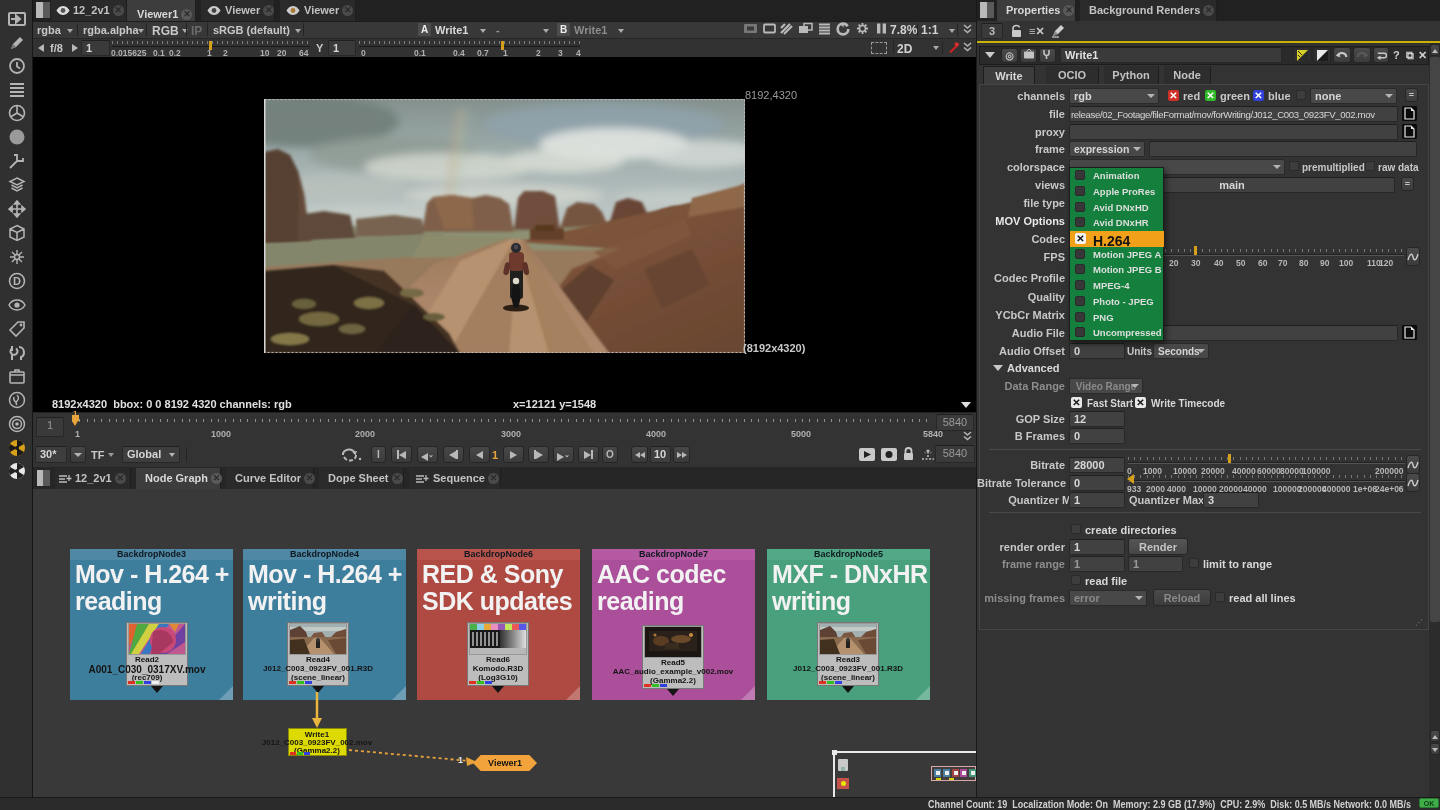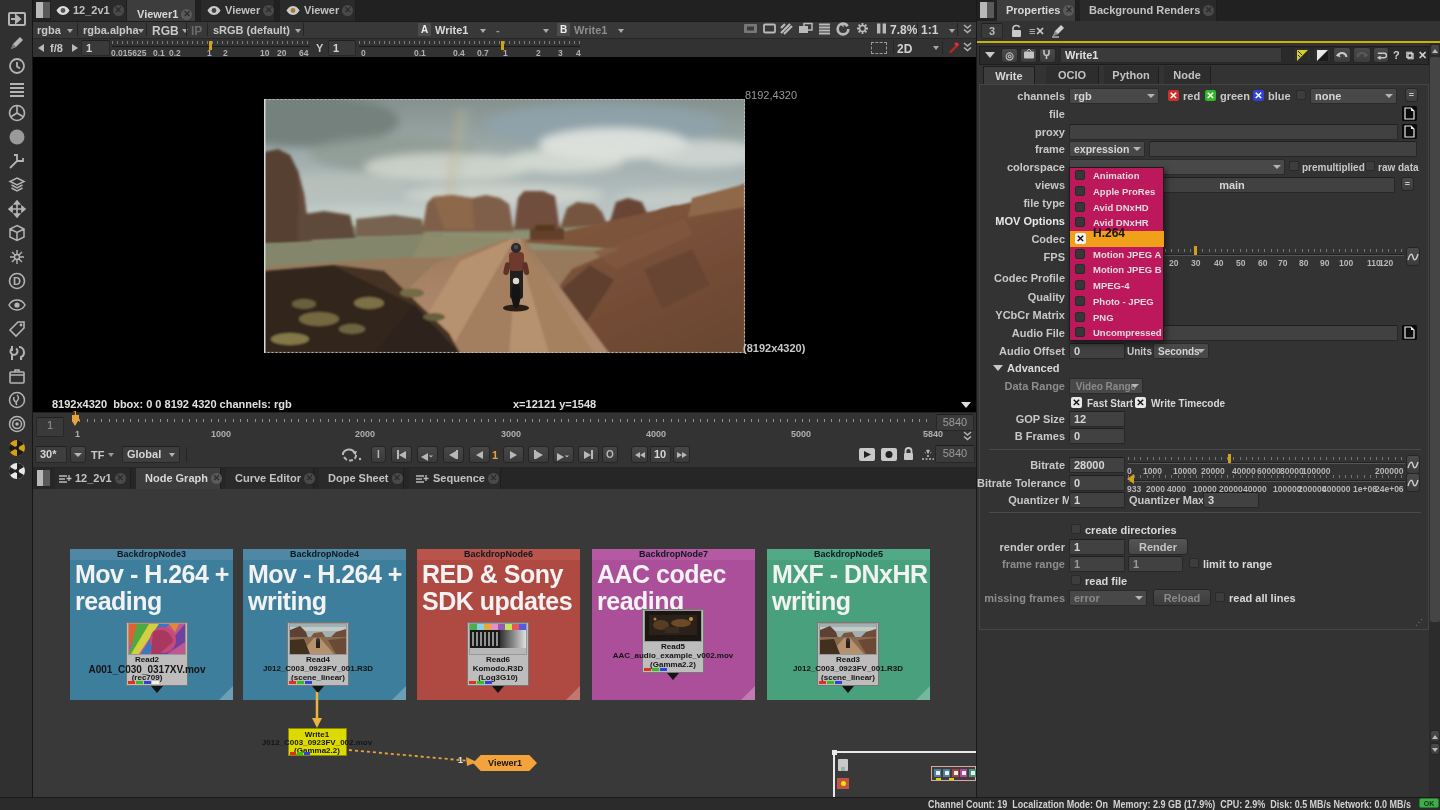--- a/index.html
+++ b/index.html
@@ -523,21 +523,21 @@
           <div class="abs" style="left:2px;top:59px;width:7px;height:3px;background:#e03020"></div>
           <div class="abs" style="left:10px;top:59px;width:7px;height:3px;background:#30c020"></div>
           <div class="abs" style="left:18px;top:59px;width:7px;height:3px;background:#3040e0"></div>
           <div class="abs" style="left:25px;top:64px;border-left:6px solid transparent;border-right:6px solid transparent;border-top:7px solid #141414"></div>
         </div>
       </div>
       <div class="abs" style="left:559px;top:82px;width:163px;height:151px;background:#ac4f9a">
         <div class="abs" style="left:0;top:0;width:100%;height:11px;background:#b459a2;color:#101820;font-size:9px;font-weight:bold;text-align:center;line-height:11px">BackdropNode7</div>
         <div class="abs" style="left:5px;top:12px;color:#f2f2f2;font-size:25px;font-weight:bold;line-height:1.07;letter-spacing:-0.5px">AAC codec<br>reading</div>
         <div class="abs" style="right:0;bottom:0;width:0;height:0;border-left:14px solid transparent;border-bottom:14px solid rgba(255,255,255,0.25)"></div>
-        <div class="abs" style="left:50px;top:60px;width:62px;height:64px">
+        <div class="abs" style="left:50px;top:76px;width:62px;height:64px">
           <div class="abs" style="left:0;top:0;width:62px;height:64px;background:#bdbdbd;border:1px solid #777"></div>
           <div class="abs" style="left:3px;top:2px;width:56px;height:30px;outline:1px solid #999"><svg width="56" height="30" viewBox="0 0 56 30">
               <rect width="56" height="30" fill="#1c1612"></rect>
               <rect x="4" y="4" width="48" height="20" fill="#2a211a"></rect>
               <ellipse cx="16" cy="14" rx="8" ry="5" fill="#5a3c22"></ellipse>
               <ellipse cx="36" cy="12" rx="10" ry="4" fill="#6a4a28"></ellipse>
               <circle cx="46" cy="8" r="2" fill="#c89040"></circle>
               <circle cx="10" cy="8" r="1.5" fill="#b08038"></circle>
               <rect x="20" y="16" width="14" height="6" fill="#3a2c1e"></rect>
             </svg></div>
@@ -689,20 +689,21 @@
       <div class="cbw" style="left:191px;top:90px;background:#d03028;color:#fff">✕</div>
       <div class="abs" style="left:206px;top:90px;color:#c8c8c8;font-size:11px;font-weight:bold;white-space:nowrap">red</div>
       <div class="cbw" style="left:228px;top:90px;background:#30b828;color:#fff">✕</div>
       <div class="abs" style="left:243px;top:90px;color:#c8c8c8;font-size:11px;font-weight:bold;white-space:nowrap">green</div>
       <div class="cbw" style="left:276px;top:90px;background:#3040d8;color:#fff">✕</div>
       <div class="abs" style="left:291px;top:90px;color:#c8c8c8;font-size:11px;font-weight:bold;white-space:nowrap">blue</div>
       <div class="cb" style="left:319px;top:90px"></div>
       <div class="dd" style="left:333px;top:88px;width:87px;">none<span class="ar"></span></div>
       <div class="btn" style="left:428px;top:88px;width:13px;height:14px;line-height:12px;font-size:9px">=</div>
       <div class="nlbl" style="left:0;top:108px;width:88px;color:#c8c8c8">file</div>
+      <div class="fld" style="left:92px;top:106px;width:329px;font-weight:normal;font-size:9.6px;padding:0 1px;letter-spacing:-0.35px">release/02_Footage/fileFormat/mov/forWriting/J012_C003_0923FV_002.mov</div>
       <svg class="abs" style="left:424px;top:105px" width="17" height="17" viewBox="0 0 17 17">
         <rect x="0.5" y="0.5" width="16" height="16" rx="2" fill="#0a0a0a" stroke="#333"></rect>
         <path d="M4 3 h6 l3 3 v8 h-9 z" fill="none" stroke="#e8e8e8" stroke-width="1.2"></path>
         <path d="M10 3 v3 h3" fill="#e8e8e8"></path>
       </svg>
       <div class="nlbl" style="left:0;top:126px;width:88px;color:#c8c8c8">proxy</div>
       <div class="fld" style="left:92px;top:124px;width:329px;"></div>
       <svg class="abs" style="left:424px;top:123px" width="17" height="17" viewBox="0 0 17 17">
         <rect x="0.5" y="0.5" width="16" height="16" rx="2" fill="#0a0a0a" stroke="#333"></rect>
         <path d="M4 3 h6 l3 3 v8 h-9 z" fill="none" stroke="#e8e8e8" stroke-width="1.2"></path>
@@ -824,32 +825,32 @@
       <div class="cb" style="left:212px;top:558px"></div>
       <div class="abs" style="left:226px;top:558px;color:#d8d8d8;font-size:11px;font-weight:bold;white-space:nowrap">limit to range</div>
       <div class="cb" style="left:94px;top:575px"></div>
       <div class="abs" style="left:108px;top:575px;color:#d8d8d8;font-size:11px;font-weight:bold;white-space:nowrap">read file</div>
       <div class="nlbl" style="left:0;top:592px;width:88px;color:#8d8d8d">missing frames</div>
       <div class="dd" style="left:92px;top:590px;width:78px;color:#8a8a8a;">error<span class="ar"></span></div>
       <div class="btn" style="left:176px;top:589px;width:58px;height:17px;line-height:16px;color:#8a8a8a">Reload</div>
       <div class="cb" style="left:238px;top:592px"></div>
       <div class="abs" style="left:252px;top:592px;color:#d8d8d8;font-size:11px;font-weight:bold;white-space:nowrap">read all lines</div>
       <div class="abs" style="left:438px;bottom:170px;color:#888;font-size:8px">⋰</div>
-      <div class="abs" style="left:92px;top:167px;width:95px;height:174px;background:#be185d;border:1px solid #1c1c1c;box-shadow:2px 3px 6px rgba(0,0,0,0.5)">
+      <div class="abs" style="left:92px;top:167px;width:95px;height:174px;background:#15803d;border:1px solid #1c1c1c;box-shadow:2px 3px 6px rgba(0,0,0,0.5)">
         <div class="cb" style="left:5px;top:2.0px;background:#373737"></div>
         <div class="abs" style="left:23px;top:2.0px;color:#dedede;font-size:9.5px;font-weight:bold;white-space:nowrap">Animation</div>
         <div class="cb" style="left:5px;top:17.7px;background:#373737"></div>
         <div class="abs" style="left:23px;top:17.7px;color:#dedede;font-size:9.5px;font-weight:bold;white-space:nowrap">Apple ProRes</div>
         <div class="cb" style="left:5px;top:33.5px;background:#373737"></div>
         <div class="abs" style="left:23px;top:33.5px;color:#dedede;font-size:9.5px;font-weight:bold;white-space:nowrap">Avid DNxHD</div>
         <div class="cb" style="left:5px;top:49.2px;background:#373737"></div>
         <div class="abs" style="left:23px;top:49.2px;color:#dedede;font-size:9.5px;font-weight:bold;white-space:nowrap">Avid DNxHR</div>
         <div class="abs" style="left:0;top:62.9px;width:94px;height:16px;background:#f0a019"></div>
         <div class="cbw" style="left:5px;top:64.9px;background:#f2f2f2;color:#111">✕</div>
-        <div class="abs" style="left:23px;top:58px;color:#141414;font-size:12px;font-weight:bold;white-space:nowrap">H.264</div>
+        <div class="abs" style="left:23px;top:65px;color:#141414;font-size:14px;font-weight:bold;white-space:nowrap">H.264</div>
         <div class="cb" style="left:5px;top:80.7px;background:#373737"></div>
         <div class="abs" style="left:23px;top:80.7px;color:#dedede;font-size:9.5px;font-weight:bold;white-space:nowrap">Motion JPEG A</div>
         <div class="cb" style="left:5px;top:96.4px;background:#373737"></div>
         <div class="abs" style="left:23px;top:96.4px;color:#dedede;font-size:9.5px;font-weight:bold;white-space:nowrap">Motion JPEG B</div>
         <div class="cb" style="left:5px;top:112.1px;background:#373737"></div>
         <div class="abs" style="left:23px;top:112.1px;color:#dedede;font-size:9.5px;font-weight:bold;white-space:nowrap">MPEG-4</div>
         <div class="cb" style="left:5px;top:127.8px;background:#373737"></div>
         <div class="abs" style="left:23px;top:127.8px;color:#dedede;font-size:9.5px;font-weight:bold;white-space:nowrap">Photo - JPEG</div>
         <div class="cb" style="left:5px;top:143.6px;background:#373737"></div>
         <div class="abs" style="left:23px;top:143.6px;color:#dedede;font-size:9.5px;font-weight:bold;white-space:nowrap">PNG</div>

